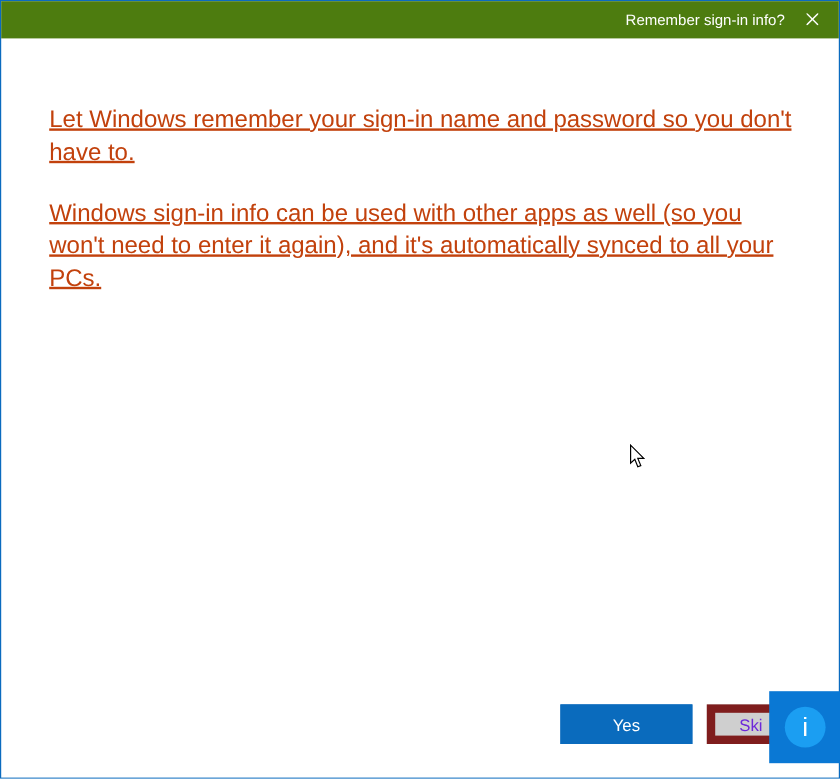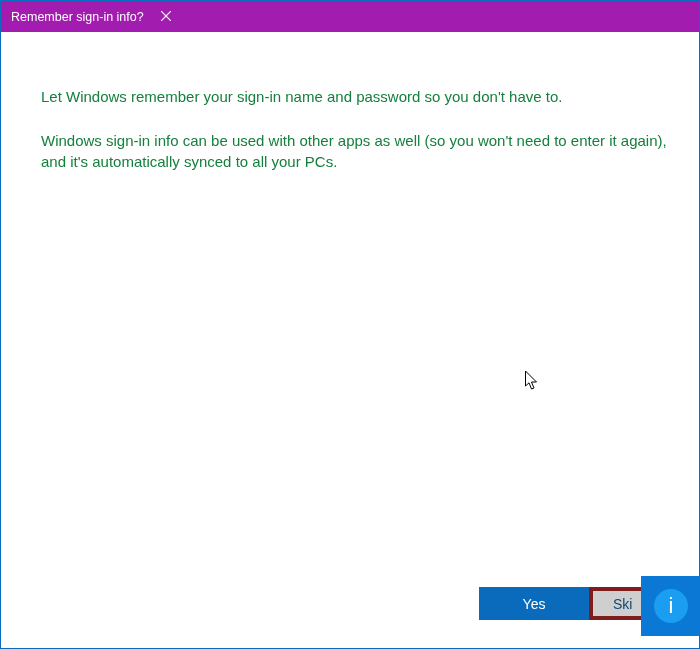--- a/index.html
+++ b/index.html
@@ -19,24 +19,24 @@
       width: 700px;
       height: 649px;
       border: 1px solid #0b6bbf;
       background: #fff;
       position: relative;
       display: flex;
       flex-direction: column;
     }
     .titlebar {
       height: 31px;
-      background: #a21caf;
+      background: #4d7c0f;
       display: flex;
       align-items: center;
-      justify-content: flex-start;
+      justify-content: flex-end;
       padding-left: 10px;
       color: #fff;
       font-size: 12.5px;
       flex: 0 0 auto;
     }
     .titlebar-title {
       font-weight: 400;
     }
     .titlebar-close {
       width: 45px;
@@ -49,53 +49,55 @@
     }
     .titlebar-close svg {
       width: 10px;
       height: 10px;
       stroke: #fff;
       stroke-width: 1.2;
     }
     .content {
       flex: 1 1 auto;
       padding: 55px 32px 0 40px;
-      color: #15803d;
-      font-size: 15px;
+      color: #c2410c;
+      font-size: 20px;
       line-height: 1.35;
+      text-decoration: underline;
     }
     .content p {
       margin-bottom: 24px;
     }
     .footer {
       flex: 0 0 auto;
       display: flex;
       justify-content: flex-end;
+      gap: 12px;
       padding: 0 20px 28px 0;
     }
     .btn {
       min-width: 110px;
       height: 33px;
       font-size: 14px;
       border: none;
       cursor: default;
       font-family: inherit;
       display: flex;
       align-items: center;
       justify-content: center;
     }
     .btn-primary {
       background: #0a6bbd;
       color: #fff;
       border: 1px solid #0a6bbd;
     }
     .btn-secondary {
       background: #cfcfcf;
-      color: #0c4a6e;
-      border: 4px solid #7f1d1d;
+      color: #6d28d9;
+      border: 7px solid #7f1d1d;
       min-width: 90px;
       padding-left: 20px;
       text-align: left;
       justify-content: flex-start;
     }
     .cursor {
       position: absolute;
       left: 524px;
       top: 370px;
       pointer-events: none;

